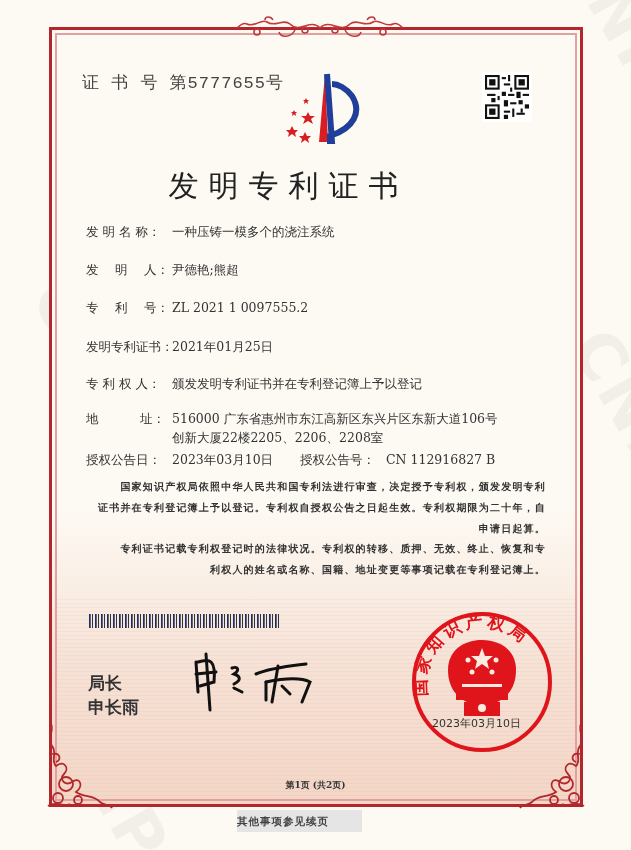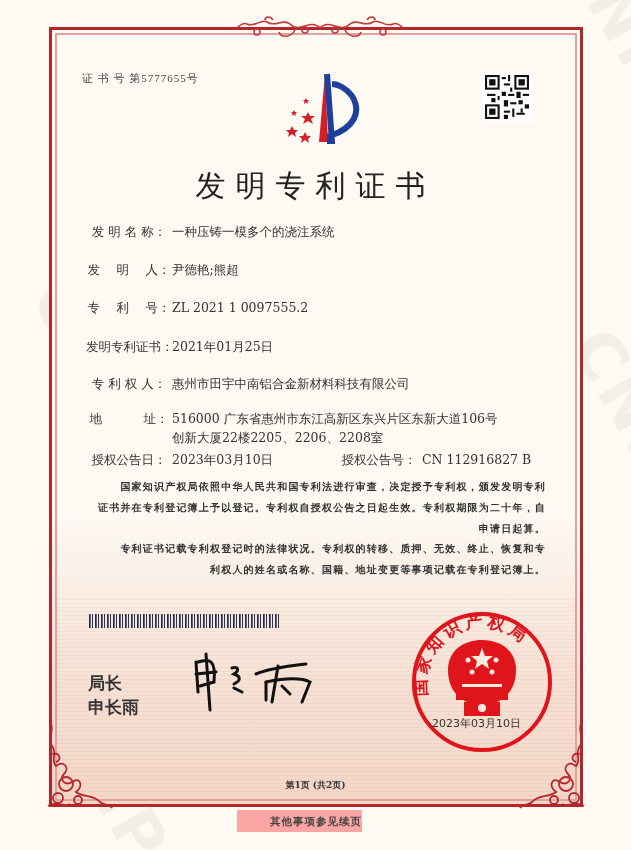--- a/index.html
+++ b/index.html
@@ -22,30 +22,30 @@
   .frame-inner {
     position: absolute; left: 3px; top: 3px; right: 3px; bottom: 3px;
     border: 2px solid #e3a0a0;
   }
   .wave {
     position: absolute; left: 5px; right: 5px; bottom: 5px; height: 200px;
     background: repeating-linear-gradient(to bottom, rgba(200,120,100,0.07) 0px, rgba(200,120,100,0.07) 1px, transparent 1px, transparent 4px);
   }
   .ornament { position: absolute; }
   .cert-no {
-    position: absolute; left: 82px; top: 71px; font-family: Liberation Serif, serif;
-    font-size: 11px; color: #444; letter-spacing: 1px;
+    position: absolute; left: 82px; top: 71px; font-family: Liberation Mono, monospace;
+    font-size: 17px; color: #444; letter-spacing: 1px;
   }
   .qr { position: absolute; left: 482px; top: 72px; width: 44px; height: 44px; background: #fff; padding: 3px; }
   .logo { position: absolute; left: 280px; top: 72px; width: 90px; height: 72px; }
   .title {
-    position: absolute; left: 0; width: 631px; top: 146px; text-align: center;
+    position: absolute; left: 0; width: 577px; top: 146px; text-align: center;
     font-family: "DejaVu Sans", sans-serif; font-size: 30px; letter-spacing: 10px; color: #222; font-weight: normal;
   }
-  .field { position: absolute; left: 86px; font-size: 12.5px; color: #333; white-space: nowrap; text-align: center; }
+  .field { position: absolute; left: 86px; font-size: 12.5px; color: #333; white-space: nowrap; }
   .field .lbl { display: inline-block; width: 86px; letter-spacing: 0; font-family: "DejaVu Sans", sans-serif; }
   .field .val { display: inline-block; }
   .para {
     position: absolute; left: 90px; width: 456px; font-size: 10px; line-height: 21px; color: #333;
     text-indent: 2em; letter-spacing: 1.2px; font-family: "DejaVu Sans", sans-serif; font-weight: bold; text-align: right;
   }
   .barcode {
     position: absolute; left: 89px; top: 614px; width: 190px; height: 14px;
     background: repeating-linear-gradient(to right, #1d2f6e 0px, #1d2f6e 1px, #6b5f80 1px, #6b5f80 2px, transparent 2px, transparent 3px, #2b3a2e 3px, #2b3a2e 4px, transparent 4px, transparent 6px);
   }
@@ -55,21 +55,21 @@
   .seal-date {
     position: absolute; left: 432px; top: 716px; font-family: "DejaVu Sans", sans-serif;
     font-size: 11px; color: #333;
   }
   .page-num {
     position: absolute; left: 0; width: 631px; top: 779px; text-align: center;
     font-size: 9px; color: #333; font-weight: bold;
   }
   .continue {
     position: absolute; left: 237px; top: 810px; width: 125px; height: 22px;
-    background: #fca5a5; font-size: 10.5px; text-align: right; line-height: 22px; color: #444; letter-spacing: 1px;
+    background: #e5e5e5; font-size: 10.5px; text-align: left; line-height: 22px; color: #444; letter-spacing: 1px;
     font-family: "DejaVu Serif", serif; font-weight: bold;
   }
 </style>
 </head>
 <body>
 
 <div class="watermark" style="left:330px;top:130px;">CNIPA</div>
 <div class="watermark" style="left:-10px;top:350px;">CNIPA</div>
 <div class="watermark" style="left:170px;top:520px;">CNIPA</div>
 <div class="watermark" style="left:520px;top:10px;">CNIPA</div>
@@ -174,32 +174,32 @@
 <div class="field" style="top:262px">
   <span class="lbl">发　 明　 人：</span><span class="val">尹德艳;熊超</span>
 </div>
 <div class="field" style="top:300px">
   <span class="lbl">专　 利　 号：</span><span class="val">ZL 2021 1 0097555.2</span>
 </div>
 <div class="field" style="top:339px">
   <span class="lbl">发明专利证书：</span><span class="val">2021年01月25日</span>
 </div>
 <div class="field" style="top:376px">
-  <span class="lbl">专 利 权 人：</span><span class="val">惠州市田宇中南铝合金新材料科技有限公司</span>
+  <span class="lbl">专 利 权 人：</span><span class="val">颁发发明专利证书并在专利登记簿上予以登记</span>
 </div>
 <div class="field" style="top:411px">
   <span class="lbl">地　　　 址：</span><span class="val">516000 广东省惠州市东江高新区东兴片区东新大道106号</span>
 </div>
 <div class="field" style="top:430px;left:172px">
   <span class="val">创新大厦22楼2205、2206、2208室</span>
 </div>
 <div class="field" style="top:452px">
   <span class="lbl">授权公告日：</span><span class="val">2023年03月10日</span>
 </div>
-<div class="field" style="top:452px;left:336px">
+<div class="field" style="top:452px;left:300px">
   <span class="lbl">授权公告号：</span><span class="val">CN 112916827 B</span>
 </div>
 
 <p class="para" style="top:476px;margin:0">国家知识产权局依照中华人民共和国专利法进行审查，决定授予专利权，颁发发明专利证书并在专利登记簿上予以登记。专利权自授权公告之日起生效。专利权期限为二十年，自申请日起算。</p>
 <p class="para" style="top:538px;margin:0">专利证书记载专利权登记时的法律状况。专利权的转移、质押、无效、终止、恢复和专利权人的姓名或名称、国籍、地址变更等事项记载在专利登记簿上。</p>
 
 <div class="barcode"></div>
 
 <div class="director" style="top:672px">局长</div>
 <div class="director" style="top:696px">申长雨</div>

